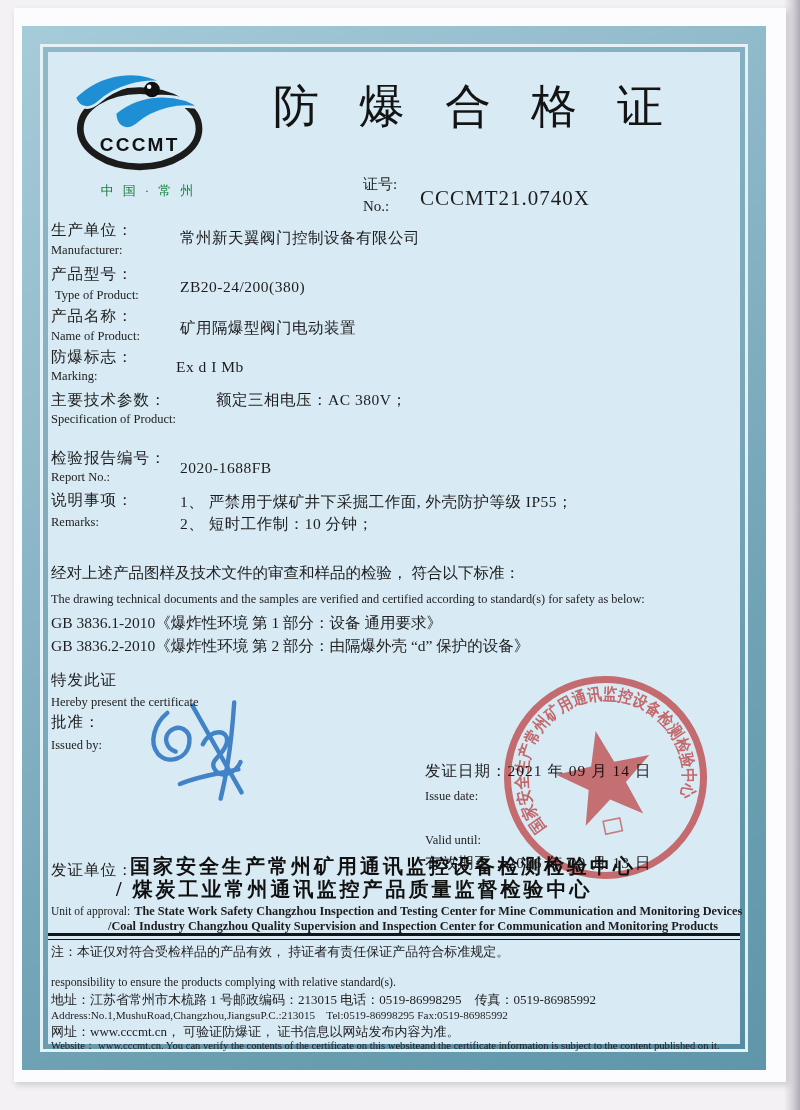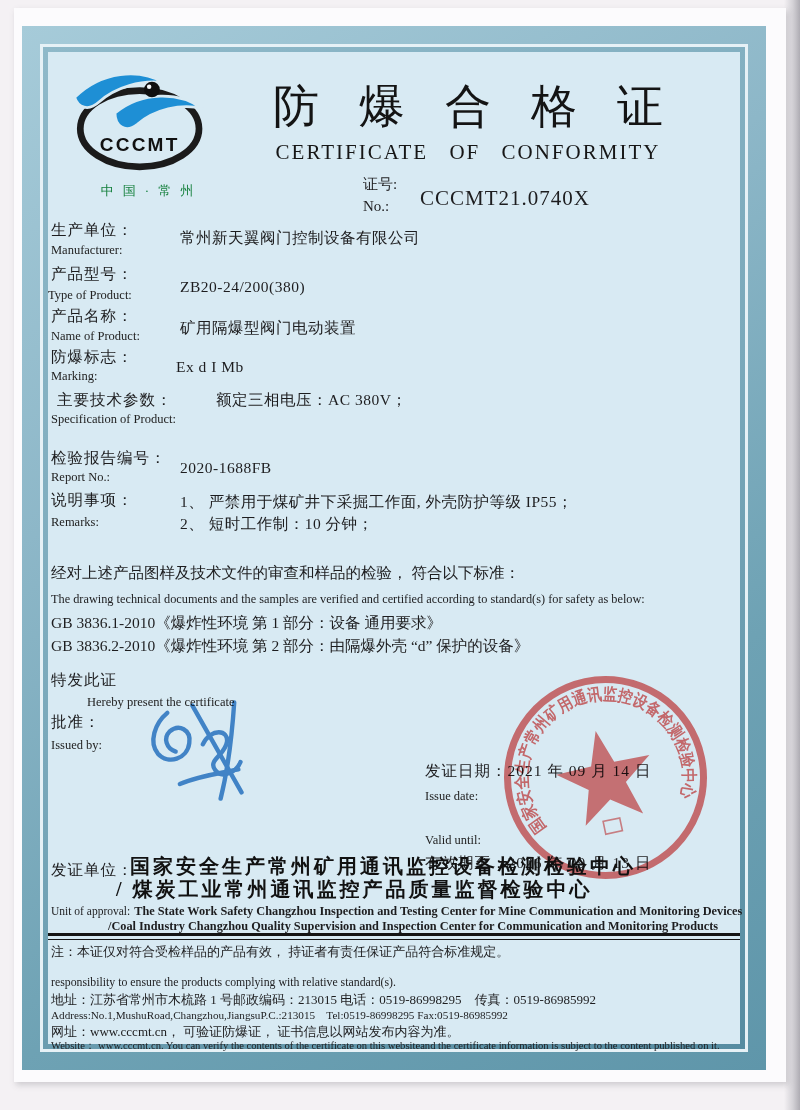--- a/index.html
+++ b/index.html
@@ -79,62 +79,61 @@
               <path d="M14 28 C 38 4, 72 2, 94 15 C 74 12, 50 19, 36 32 C 26 41, 17 37, 14 28 Z" fill="#1e8fd5" stroke="#d8eaf3" stroke-width="2.5"></path>
               <path d="M50 42 C 74 22, 108 23, 128 38 C 109 33, 85 39, 70 52 C 59 61, 50 53, 50 42 Z" fill="#1e8fd5" stroke="#d8eaf3" stroke-width="2.5"></path>
               <circle cx="83" cy="21" r="7" fill="#101010"></circle>
               <circle cx="80.5" cy="18.5" r="2" fill="#f5f8fa"></circle>
               <text x="72" y="76" text-anchor="middle" font-family="Liberation Sans, DejaVu Sans, sans-serif" font-size="17" font-weight="bold" letter-spacing="2" fill="#111">CCCMT</text>
             </svg>
           </div>
           <div class="abs region" style="left:14px; top:130px;">中国·常州</div>
 
           <div class="abs title-cn" style="left:150px; top:24px;">防爆合格证</div>
-          <div class="abs title-en" style="left:150px; top:88px;">CERTIFICATE OF CONFORMITY</div>
 
           <div class="abs certno-lbl" style="left:315px; top:122px;">证号:</div>
           <div class="abs certno-lbl" style="left:315px; top:144px;">No.:</div>
           <div class="abs certno-val" style="left:372px; top:134px;">CCCMT21.0740X</div>
 
           <div class="abs lblcn" style="left:3px; top:168px;">生产单位：</div>
           <div class="abs lblen" style="left:3px; top:191px;">Manufacturer:</div>
           <div class="abs val" style="left:132px; top:176px;">常州新天翼阀门控制设备有限公司</div>
 
           <div class="abs lblcn" style="left:3px; top:212px;">产品型号：</div>
-          <div class="abs lblen" style="left:0; top:236px;">Type of Product:</div>
+          <div class="abs lblen" style="left:7px; top:236px;">Type of Product:</div>
           <div class="abs val" style="left:132px; top:226px;">ZB20-24/200(380)</div>
 
           <div class="abs lblcn" style="left:3px; top:254px;">产品名称：</div>
           <div class="abs lblen" style="left:3px; top:277px;">Name of Product:</div>
           <div class="abs val" style="left:132px; top:266px;">矿用隔爆型阀门电动装置</div>
 
           <div class="abs lblcn" style="left:3px; top:295px;">防爆标志：</div>
           <div class="abs lblen" style="left:3px; top:317px;">Marking:</div>
           <div class="abs val" style="left:128px; top:306px;">Ex d I Mb</div>
 
-          <div class="abs lblcn" style="left:9px; top:338px;text-align:center;">主要技术参数：</div>
+          <div class="abs lblcn" style="left:3px; top:338px;text-align:center;">主要技术参数：</div>
           <div class="abs lblen" style="left:3px; top:360px;">Specification of Product:</div>
           <div class="abs val" style="left:132px; top:338px;margin-left:36px;">额定三相电压：AC 380V；</div>
 
           <div class="abs lblcn" style="left:3px; top:396px;">检验报告编号：</div>
           <div class="abs lblen" style="left:3px; top:418px;">Report No.:</div>
           <div class="abs val" style="left:132px; top:407px;">2020-1688FB</div>
 
           <div class="abs lblcn" style="left:3px; top:438px;">说明事项：</div>
           <div class="abs lblen" style="left:3px; top:463px;">Remarks:</div>
           <div class="abs val" style="left:132px; top:440px;">1、 严禁用于煤矿井下采掘工作面, 外壳防护等级 IP55；</div>
           <div class="abs val" style="left:132px; top:462px;">2、 短时工作制：10 分钟；</div>
 
           <div class="abs std-cn" style="left:3px; top:511px;">经对上述产品图样及技术文件的审查和样品的检验， 符合以下标准：</div>
           <div class="abs std-en" style="left:3px; top:540px;">The drawing technical documents and the samples are verified and certified according to standard(s) for safety as below:</div>
           <div class="abs std-cn" style="left:3px; top:561px;">GB 3836.1-2010《爆炸性环境 第 1 部分：设备 通用要求》</div>
           <div class="abs std-cn" style="left:3px; top:584px;">GB 3836.2-2010《爆炸性环境 第 2 部分：由隔爆外壳 “d” 保护的设备》</div>
 
           <div class="abs lblcn" style="left:3px; top:618px;">特发此证</div>
-          <div class="abs lblen" style="left:3px; top:643px;margin-left:36px;">Hereby present the certificate</div>
+          <div class="abs lblen" style="left:3px; top:643px;">Hereby present the certificate</div>
           <div class="abs lblcn" style="left:3px; top:660px;">批准：</div>
           <div class="abs lblen" style="left:3px; top:686px;">Issued by:</div>
 
           <div class="abs sig-wrap" style="left:88px; top:640px; width:140px; height:115px;">
             <svg width="140" height="115" viewBox="0 0 130 110">
               <g fill="none" stroke="#3d86cc" stroke-width="4.2" stroke-linecap="round" opacity="0.92">
                 <path d="M28 20 C 16 30, 10 48, 19 59 C 29 70, 47 64, 49 49 C 51 36, 39 30, 30 38 C 24 44, 27 54, 36 57"></path>
                 <path d="M52 13 L 99 96"></path>
                 <path d="M62 50 C 70 34, 87 36, 85 48 C 83 61, 66 65, 74 75 C 80 83, 94 77, 98 67"></path>
                 <path d="M92 10 C 90 40, 86 74, 79 102"></path>

